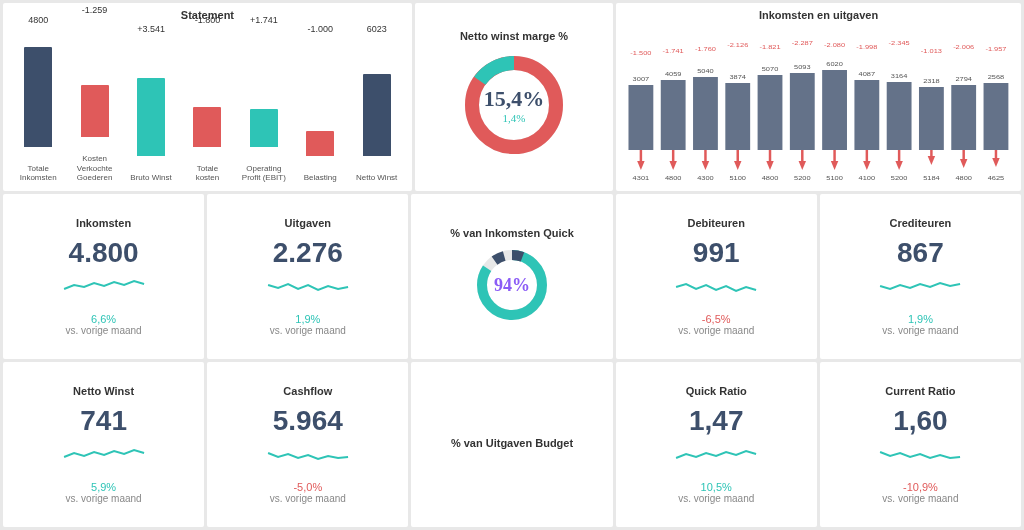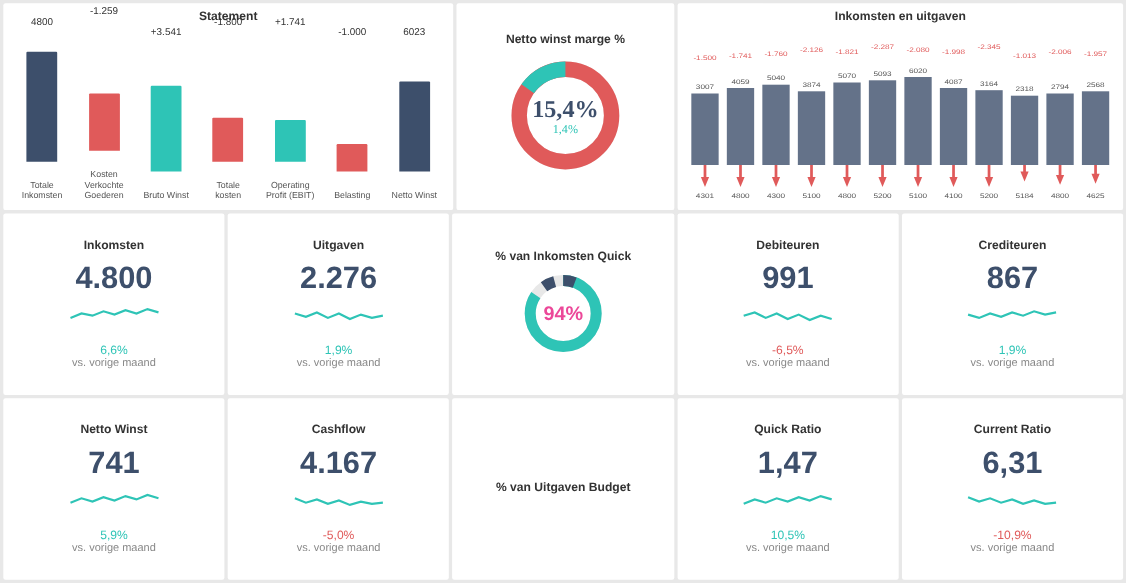--- a/index.html
+++ b/index.html
@@ -135,21 +135,22 @@
     .small-donut-center {
       position: absolute;
       top: 50%;
       left: 50%;
       transform: translate(-50%, -50%);
       text-align: center;
     }
     .small-donut-pct {
       font-size: 18px;
       font-weight: 700;
-      color: #ec4899;
+      color: #8b5cf6;
+      font-family: Liberation Serif, serif;
     }
 
     
     .card-metric {
       flex: 1;
       padding: 10px 8px;
     }
     .metric-value {
       font-size: 28px;
       font-weight: 700;
@@ -415,21 +416,21 @@
       <div class="metric-value">741</div>
       <svg class="metric-wave" viewBox="0 0 80 18">
         <polyline points="0,12 10,8 20,11 30,7 40,10 50,6 60,9 70,5 80,8" fill="none" stroke="#2ec4b6" stroke-width="2"></polyline>
       </svg>
       <div class="metric-change positive">5,9%</div>
       <div class="metric-vs">vs. vorige maand</div>
     </div>
 
     <div class="card card-metric">
       <div class="card-title">Cashflow</div>
-      <div class="metric-value">4.167</div>
+      <div class="metric-value">5.964</div>
       <svg class="metric-wave" viewBox="0 0 80 18">
         <polyline points="0,8 10,12 20,9 30,13 40,10 50,14 60,11 70,13 80,12" fill="none" stroke="#2ec4b6" stroke-width="2"></polyline>
       </svg>
       <div class="metric-change negative">-5,0%</div>
       <div class="metric-vs">vs. vorige maand</div>
     </div>
 
     <div class="card card-metric">
       <div class="card-title">% van Uitgaven Budget</div>
     </div>
@@ -439,21 +440,21 @@
       <div class="metric-value">1,47</div>
       <svg class="metric-wave" viewBox="0 0 80 18">
         <polyline points="0,13 10,9 20,12 30,8 40,11 50,7 60,10 70,6 80,9" fill="none" stroke="#2ec4b6" stroke-width="2"></polyline>
       </svg>
       <div class="metric-change positive">10,5%</div>
       <div class="metric-vs">vs. vorige maand</div>
     </div>
 
     <div class="card card-metric">
       <div class="card-title">Current Ratio</div>
-      <div class="metric-value">6,31</div>
+      <div class="metric-value">1,60</div>
       <svg class="metric-wave" viewBox="0 0 80 18">
         <polyline points="0,7 10,11 20,8 30,12 40,9 50,13 60,10 70,13 80,12" fill="none" stroke="#2ec4b6" stroke-width="2"></polyline>
       </svg>
       <div class="metric-change negative">-10,9%</div>
       <div class="metric-vs">vs. vorige maand</div>
     </div>
   </div>
 </div>
 
 </body></html>

